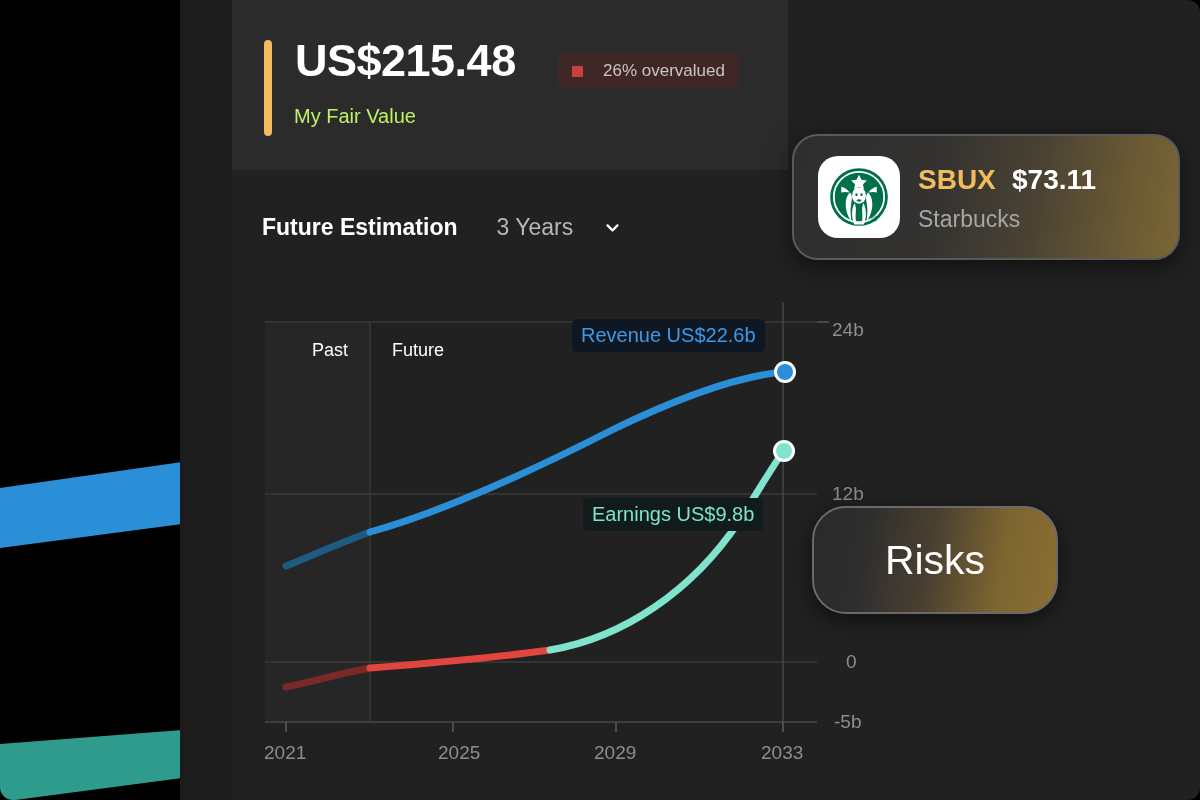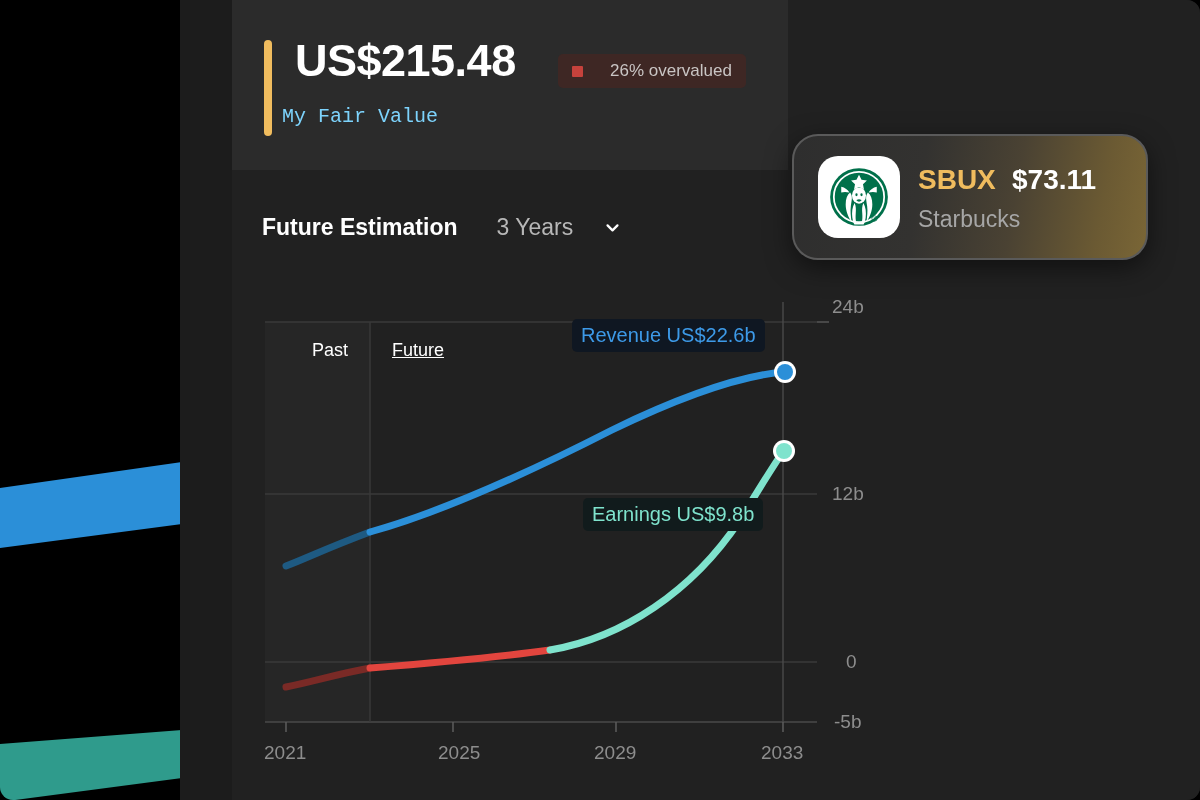--- a/index.html
+++ b/index.html
@@ -21,22 +21,22 @@
   #node-teal > i{width:62px;height:62px;background:#7fe3cd;}
 
   
   #panel-outer{position:absolute;left:180px;top:0;width:1020px;height:800px;background:#1c1c1c;}
   #panel-inner{position:absolute;left:232px;top:0;width:968px;height:800px;background:#212121;}
 
   
   #header{position:absolute;left:232px;top:0;width:556px;height:170px;background:#2b2b2b;}
   #fv-accent{position:absolute;left:264px;top:40px;width:8px;height:96px;border-radius:4px;background:#f0bc5e;}
   #fv-price{position:absolute;left:295px;top:38px;font-size:45px;font-weight:bold;color:#fff;letter-spacing:-.5px;line-height:1;}
-  #fv-label{position:absolute;left:282px;top:105px;font-size:20px;color:#7dd3fc;font-family:Liberation Mono, monospace;}
-  #valuation-badge{position:absolute;left:558px;top:54px;height:34px;padding:0 14px;border-radius:5px;background:#3e2724;display:flex;align-items:center;gap:27px;}
+  #fv-label{position:absolute;left:294px;top:105px;font-size:20px;color:#bef264;}
+  #valuation-badge{position:absolute;left:558px;top:54px;height:34px;padding:0 14px;border-radius:5px;background:#3e2724;display:flex;align-items:center;gap:20px;}
   #valuation-swatch{width:11px;height:11px;background:#c6423c;border-radius:1px;}
   #valuation-text{font-size:17px;color:#c9c5c4;}
 
   
   #estimation-row{position:absolute;left:262px;top:214px;display:flex;align-items:center;gap:39px;}
   #estimation-title{font-size:23px;font-weight:bold;color:#fff;}
   #estimation-period{font-size:23px;color:#b7b7b7;}
   #chevron-down{width:17px;height:17px;margin-left:-8px;}
 
   
@@ -54,21 +54,21 @@
   #chip-catalysts{left:30px;top:366px;width:332px;height:104px;font-size:41px;
     background:linear-gradient(100deg,#8a6f33 0%,#7d6530 30%,#4a4031 58%,#2d2d2d 78%,#2a2a2a 100%);
     border:2px solid #5c5c5c;}
   #chip-risks{left:812px;top:506px;width:242px;height:104px;font-size:41px;
     background:linear-gradient(100deg,#2a2a2a 0%,#2d2d2d 20%,#4a4031 48%,#7d6530 76%,#8a6f33 100%);
     border:2px solid #6a6a6a;}
 
   
   #ticker-card{position:absolute;left:792px;top:134px;width:352px;height:122px;border-radius:26px;
     background:linear-gradient(100deg,#2e2e2e 0%,#333230 36%,#4a4233 62%,#6b5a33 86%,#7a6636 100%);
-    border:2px solid #5a5a5a;box-shadow:0 8px 26px rgba(0,0,0,.5);}
+    border:2px solid #5a5a5a;box-shadow:0 8px 26px rgba(0,0,0,.5);padding-left:32px;}
   #ticker-logo{position:absolute;left:24px;top:20px;width:82px;height:82px;border-radius:20px;background:#fff;display:flex;align-items:center;justify-content:center;}
   #ticker-symbol{position:absolute;left:124px;top:28px;font-size:28px;font-weight:bold;color:#f0bc5e;}
   #ticker-price{position:absolute;left:218px;top:28px;font-size:28px;font-weight:bold;color:#fff;}
   #ticker-name{position:absolute;left:124px;top:70px;font-size:23px;color:#a6a6a6;}
 </style>
 </head>
 <body>
 
 <div id="stage">
 
@@ -138,37 +138,40 @@
       <path d="M54,407 C80,402 105,394 138,388" fill="none" stroke="#7a2a26" stroke-width="7" stroke-linecap="round"></path>
       <path d="M138,388 C200,383 260,378 318,370" fill="none" stroke="#e2453e" stroke-width="7" stroke-linecap="round"></path>
       <path d="M318,370 C390,358 460,312 508,240 C530,204 545,180 551,172" fill="none" stroke="#7fe3cd" stroke-width="7" stroke-linecap="round"></path>
 
       <circle cx="553" cy="92" r="11" fill="#ffffff"></circle>
       <circle cx="553" cy="92" r="8" fill="#2b8fd8"></circle>
       <circle cx="552" cy="171" r="11" fill="#ffffff"></circle>
       <circle cx="552" cy="171" r="8" fill="#7fe3cd"></circle>
     </svg>
 
-    <div class="axis-label" style="left:600px;top:16px;">24b</div>
+    <div class="axis-label" style="left:600px;top:39px;">24b</div>
     <div class="axis-label" style="left:600px;top:203px;">12b</div>
     <div class="axis-label" style="left:614px;top:371px;">0</div>
     <div class="axis-label" style="left:602px;top:431px;">-5b</div>
 
     <div class="axis-label" style="left:32px;top:462px;">2021</div>
     <div class="axis-label" style="left:206px;top:462px;">2025</div>
     <div class="axis-label" style="left:362px;top:462px;">2029</div>
     <div class="axis-label" style="left:529px;top:462px;">2033</div>
 
     <div class="region-label" style="left:80px;top:60px;">Past</div>
-    <div class="region-label" style="left:160px;top:60px;text-decoration:underline;">Future</div>
+    <div class="region-label" style="left:160px;top:60px;">Future</div>
   </div>
 
   <div class="series-tag" id="tag-revenue">Revenue US$22.6b</div>
   <div class="series-tag" id="tag-earnings">Earnings US$9.8b</div>
 
+  <div class="chip" id="chip-risks">
+    <span>Risks</span>
+  </div>
 
   <div id="ticker-card">
     <div id="ticker-logo">
       <svg width="74" height="74" viewBox="0 0 100 100">
         <circle cx="50" cy="50" r="39" fill="#00704A"></circle>
         <circle cx="50" cy="50" r="34" fill="none" stroke="#ffffff" stroke-width="2.4"></circle>
         <path d="M50 20 l3.4 6.6 7.3 1 -5.3 5.1 1.3 7.2 -6.7-3.4 -6.7 3.4 1.3-7.2 -5.3-5.1 7.3-1z" fill="#ffffff"></path>
         <path d="M26 36 c5 1 9 4 11 8 -4-1-8-1-11-0z" fill="#ffffff"></path>
         <path d="M74 36 c-5 1-9 4-11 8 4-1 8-1 11-0z" fill="#ffffff"></path>
         <ellipse cx="50" cy="48" rx="9.5" ry="11" fill="#ffffff"></ellipse>

